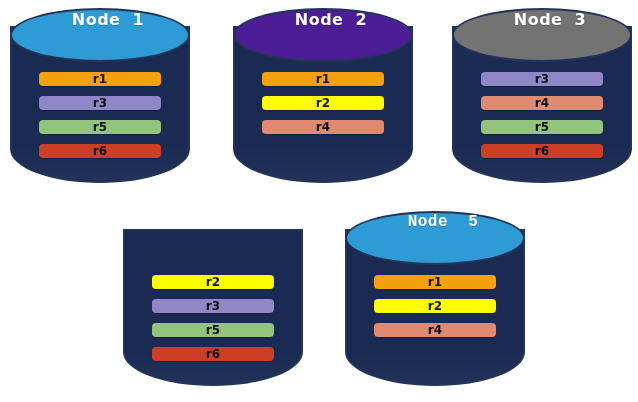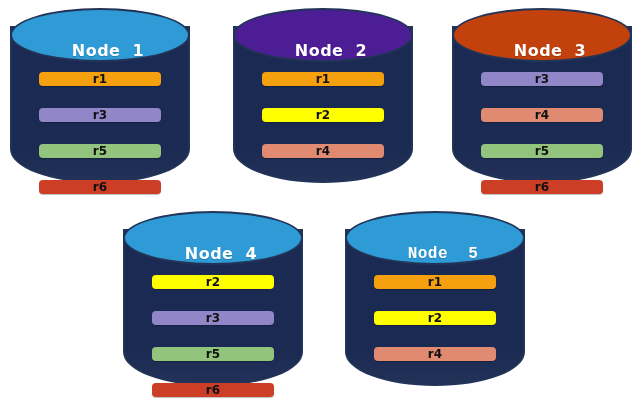--- a/index.html
+++ b/index.html
@@ -47,21 +47,21 @@
     position: absolute;
     left: 0;
     top: 0;
     width: 180px;
     height: 54px;
     background: #2e9bd6;
     border: 2px solid #233459;
     border-radius: 50%;
     box-sizing: border-box;
     display: flex;
-    align-items: flex-end;
+    align-items: flex-start;
     justify-content: center;
     padding-left: 16px;
   }
   .cyl-top-label {
     color: #ffffff;
     font-size: 16px;
     font-weight: bold;
     letter-spacing: 0.5px;
     white-space: pre;
     text-shadow: 0 1px 1px rgba(0,0,0,0.18);
@@ -69,21 +69,21 @@
 
   
   .bars {
     position: absolute;
     left: 29px;
     top: 64px;
     width: 122px;
   }
   .bar {
     height: 14px;
-    margin-bottom: 22px;
+    margin-bottom: 10px;
     border-radius: 4px;
     display: flex;
     align-items: center;
     justify-content: center;
     box-shadow: 0 1px 1px rgba(0,0,0,0.25);
   }
   .bar:last-child { margin-bottom: 0; }
   .bar-label {
     color: #111111;
     font-size: 12px;
@@ -147,21 +147,21 @@
         <div class="bar" style="background: rgb(224, 138, 114);">
           <span class="bar-label">r4</span>
         </div>
         <div class="bar" style="background: rgb(146, 196, 125);">
           <span class="bar-label">r5</span>
         </div>
         <div class="bar" style="background: rgb(204, 62, 38);">
           <span class="bar-label">r6</span>
         </div>
       </div>
-      <div class="cyl-top" style="background: #c2410c; border-color: rgb(35, 52, 89);">
+      <div class="cyl-top" style="background: #737373; border-color: rgb(35, 52, 89);">
         <span class="cyl-top-label">Node  3</span>
       </div>
     </div>
     <div class="node" style="left: 123px; top: 211px;">
       <div class="cyl-body" style="background: rgb(27, 42, 82); border-color: rgb(35, 52, 89);">
         <div class="cyl-bottom-shade"></div>
       </div>
       <div class="bars">
         <div class="bar" style="background: rgb(255, 255, 0);">
           <span class="bar-label">r2</span>
@@ -169,23 +169,20 @@
         <div class="bar" style="background: rgb(145, 134, 200);">
           <span class="bar-label">r3</span>
         </div>
         <div class="bar" style="background: rgb(146, 196, 125);">
           <span class="bar-label">r5</span>
         </div>
         <div class="bar" style="background: rgb(204, 62, 38);">
           <span class="bar-label">r6</span>
         </div>
       </div>
-      <div class="cyl-top" style="background: rgb(46, 155, 214); border-color: rgb(35, 52, 89);">
-        <span class="cyl-top-label">Node  4</span>
-      </div>
     </div>
     <div class="node" style="left: 345px; top: 211px;">
       <div class="cyl-body" style="background: rgb(27, 42, 82); border-color: rgb(35, 52, 89);">
         <div class="cyl-bottom-shade"></div>
       </div>
       <div class="bars">
         <div class="bar" style="background: rgb(245, 160, 15);">
           <span class="bar-label">r1</span>
         </div>
         <div class="bar" style="background: rgb(255, 255, 0);">

